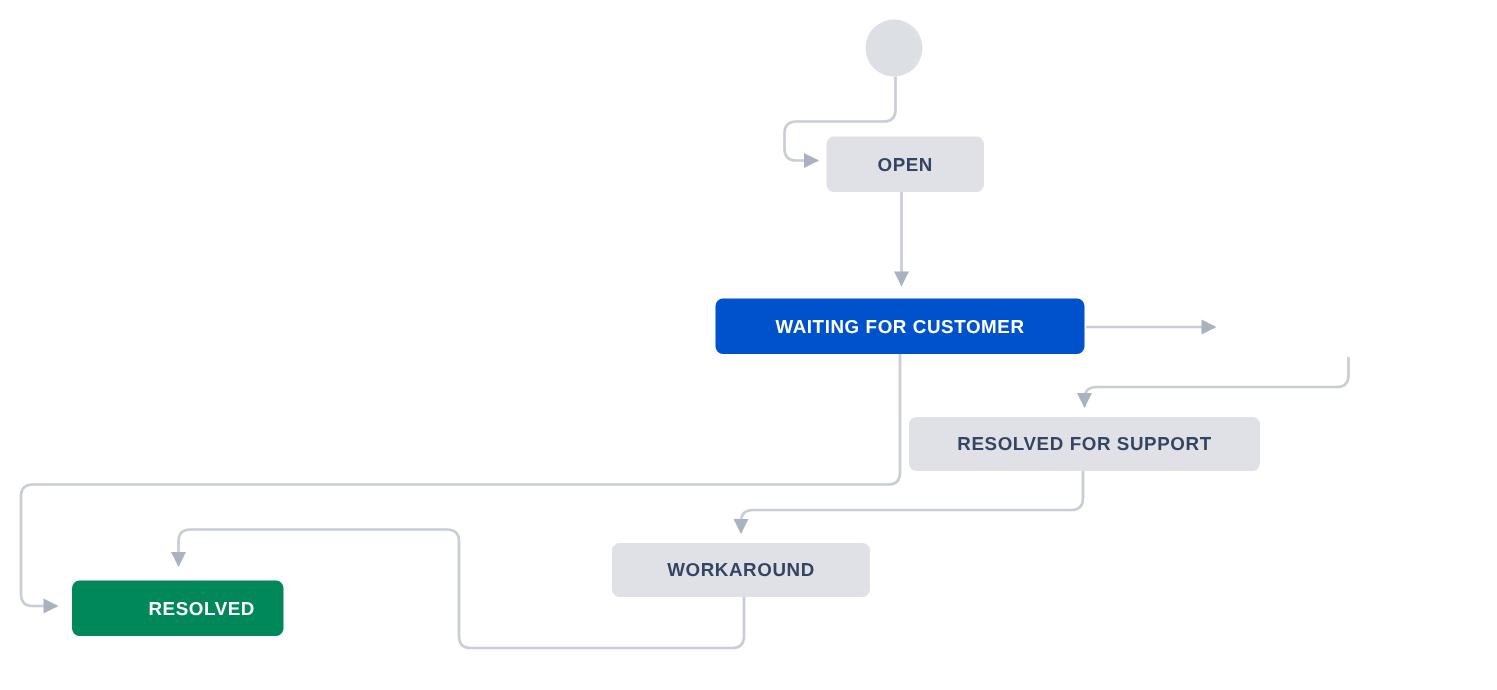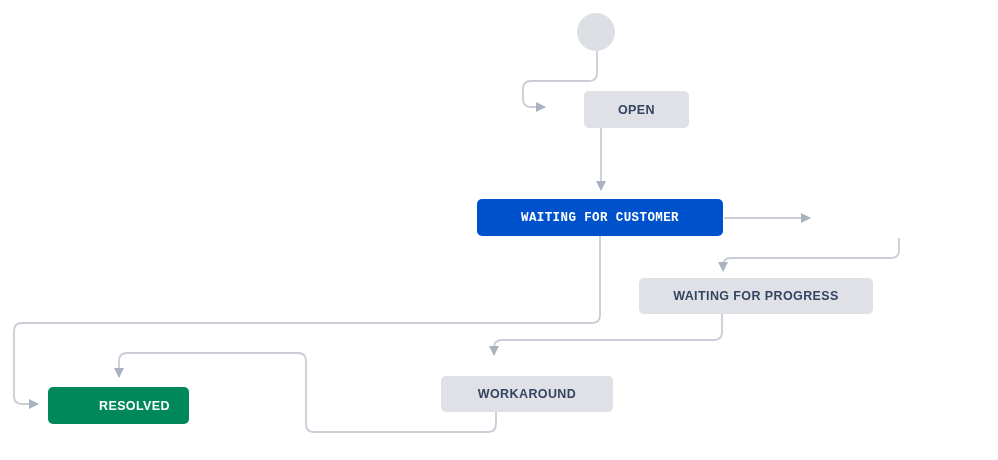--- a/index.html
+++ b/index.html
@@ -32,22 +32,22 @@
     align-items: center;
     justify-content: center;
     border-radius: 5px;
     font-size: 12.5px;
     font-weight: bold;
     letter-spacing: 0.4px;
     white-space: nowrap;
     cursor: pointer;
     user-select: none;
   }
-  .node.gray  { background: var(--gray-node-bg, #dfe1e6);  color: var(--gray-node-text, #344563); margin-left: 33px; }
-  .node.blue  { background: var(--blue-node-bg, #0052cc);  color: var(--light-node-text, #ffffff); font-family: Liberation Mono, monospace; }
+  .node.gray  { background: var(--gray-node-bg, #dfe1e6);  color: var(--gray-node-text, #344563); }
+  .node.blue  { background: var(--blue-node-bg, #0052cc);  color: var(--light-node-text, #ffffff); }
   .node.green { background: var(--green-node-bg, #00875a); color: var(--light-node-text, #ffffff); padding-left: 32px; }
 </style>
 </head>
 <body>
 
 <div class="stage">
 
   <svg class="connectors" width="998" height="460" viewBox="0 0 998 460">
     <defs>
       <marker id="arw" viewBox="0 0 12 12" refX="10" refY="6" markerWidth="12" markerHeight="12" markerUnits="userSpaceOnUse" orient="auto">
@@ -70,19 +70,19 @@
     <path class="edge" marker-end="url(#arw)" d="M 496,398 L 496,424 Q 496,432 488,432 L 314,432 Q 306,432 306,424 L 306,361 Q 306,353 298,353 L 127,353 Q 119,353 119,361 L 119,377"></path>
   </svg>
 
   <div class="start-circle"></div>
 
   <div class="node gray" style="left:551px; top:91px; width:105px; height:37px;">OPEN</div>
 
   <div class="node blue" style="left:477px; top:199px; width:246px; height:37px;">WAITING FOR CUSTOMER</div>
 
 
-  <div class="node gray" style="left:606px; top:278px; width:234px; height:36px;">WAITING FOR PROGRESS</div>
+  <div class="node gray" style="left:606px; top:278px; width:234px; height:36px;">RESOLVED FOR SUPPORT</div>
 
-  <div class="node gray" style="left:408px; top:376px; width:172px; height:36px;">WORKAROUND</div>
+  <div class="node gray" style="left:408px; top:362px; width:172px; height:36px;">WORKAROUND</div>
 
   <div class="node green" style="left:48px; top:387px; width:141px; height:37px;">RESOLVED</div>
 
 </div>
 
 </body></html>

